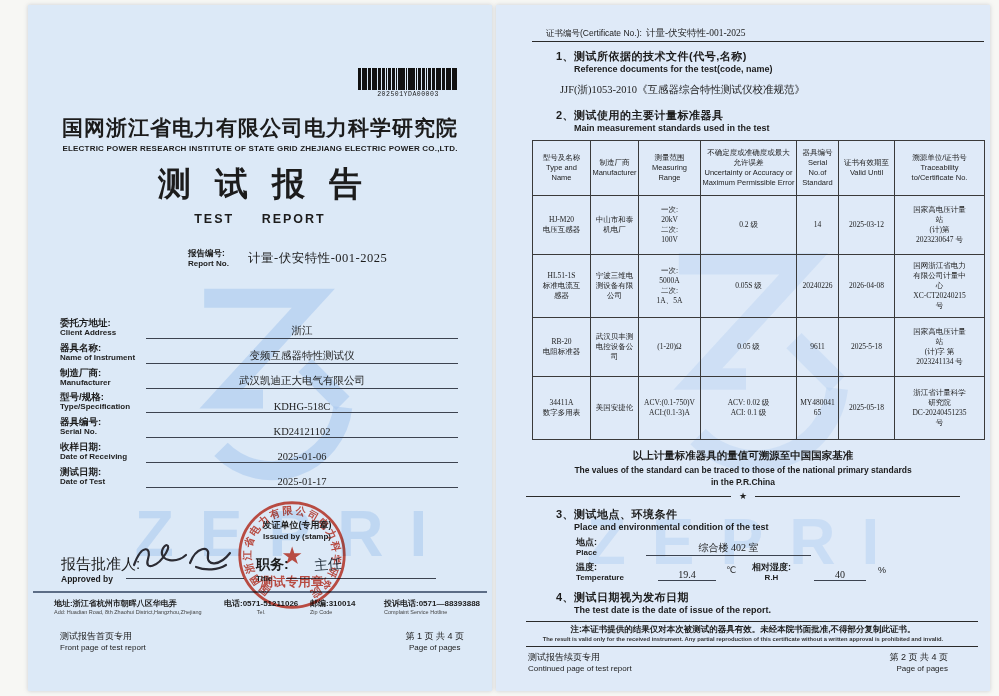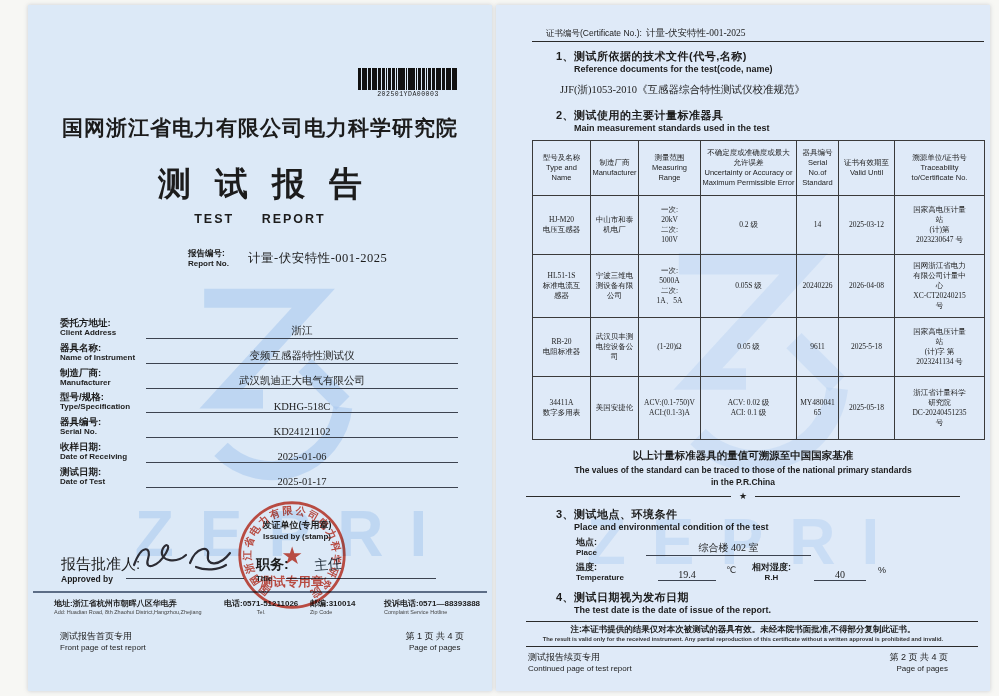--- a/index.html
+++ b/index.html
@@ -102,20 +102,21 @@
     </svg>
   </div>
   <div class="wm wm-text" style="left:66px;top:492px;width:400px;text-align:center;">ZEPRI</div>
 
   <div class="abs barcode">
     <div class="bars"></div>
     <div class="barcode-num">202501YDA00003</div>
   </div>
 
   <div class="abs org-cn z1">国网浙江省电力有限公司电力科学研究院</div>
+  <div class="abs org-en z1">ELECTRIC POWER RESEARCH INSTITUTE OF STATE GRID ZHEJIANG ELECTRIC POWER CO.,LTD.</div>
   <div class="abs title-cn z1">测试报告</div>
   <div class="abs title-en z1">TEST REPORT</div>
 
   <div class="abs repno-label z1">
     <div class="cn">报告编号:</div>
     <div class="en">Report No.</div>
   </div>
   <div class="abs repno-value cnserif z1">计量-伏安特性-001-2025</div>
 
   <div class="fld" style="top:312px;">

